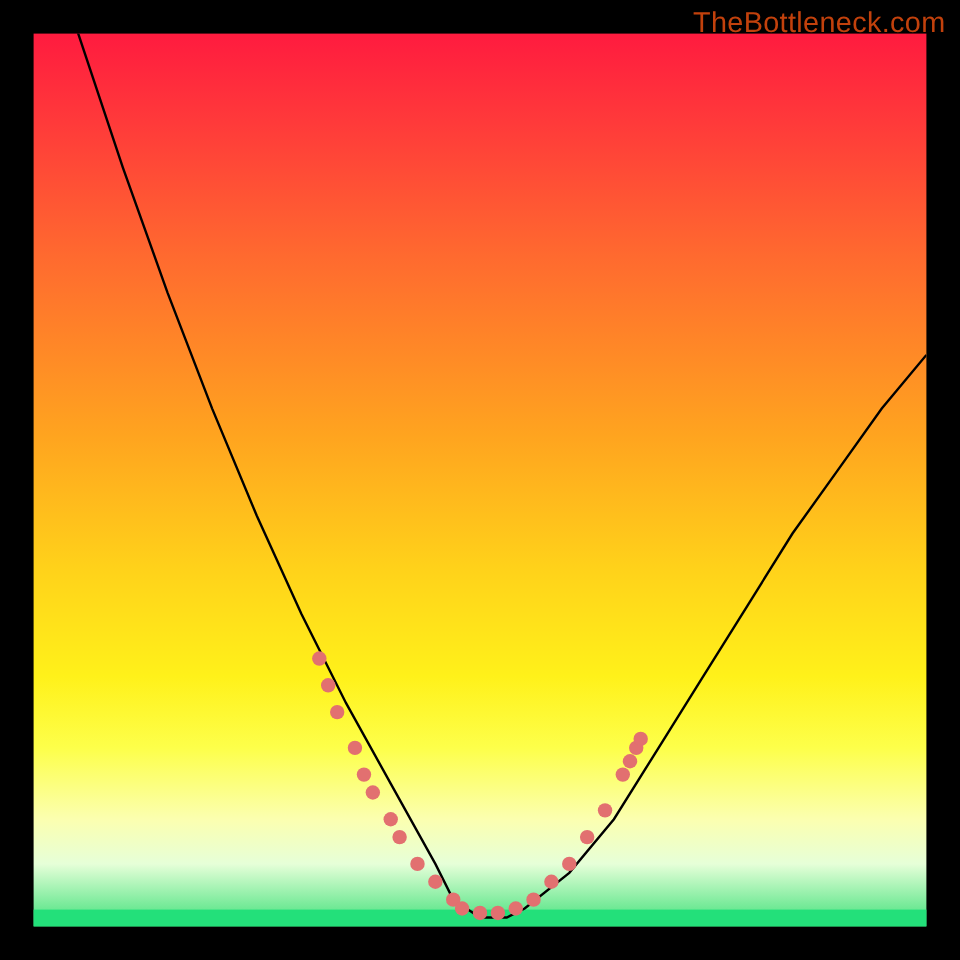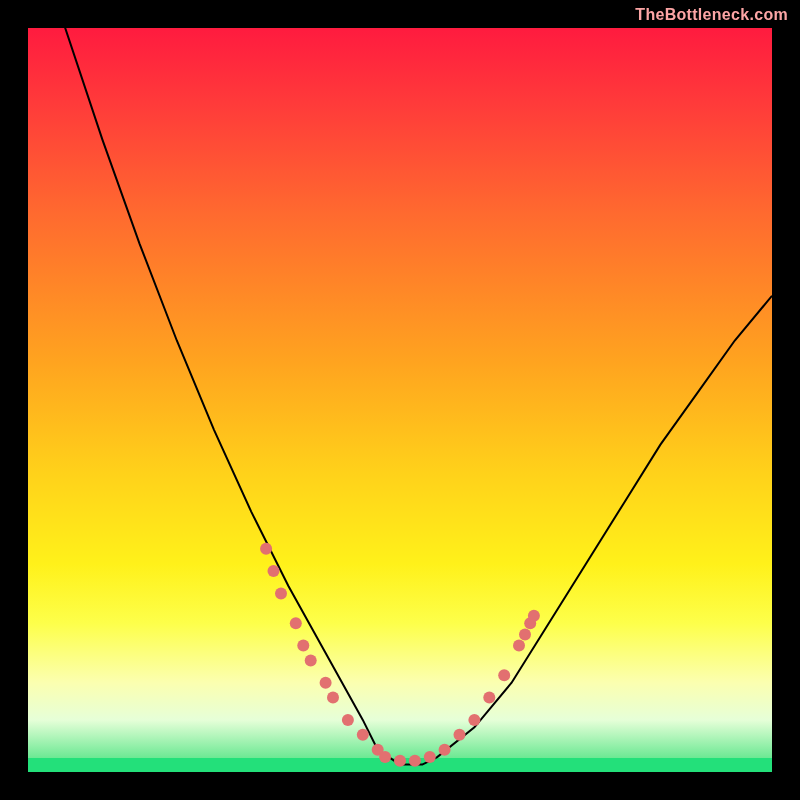--- a/index.html
+++ b/index.html
@@ -36,23 +36,23 @@
       #fdff4a 80%,
       #fbffb0 88%,
       #e6ffd8 93%,
       #3fe07a 100%
     );
   }
   .watermark {
     position: absolute;
     top: 6px;
     right: 12px;
-    color: #fca5a5;
-    font-size: 16px;
-    font-weight: 700;
+    color: #c2410c;
+    font-size: 24px;
+    font-weight: 400;
     letter-spacing: 0.3px;
     z-index: 10;
   }
   svg.curve {
     position: absolute;
     left: 28px;
     top: 28px;
     width: 744px;
     height: 744px;
     z-index: 5;

